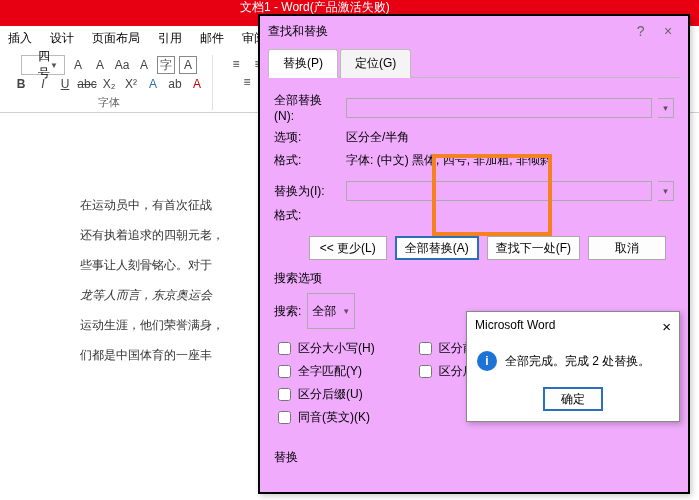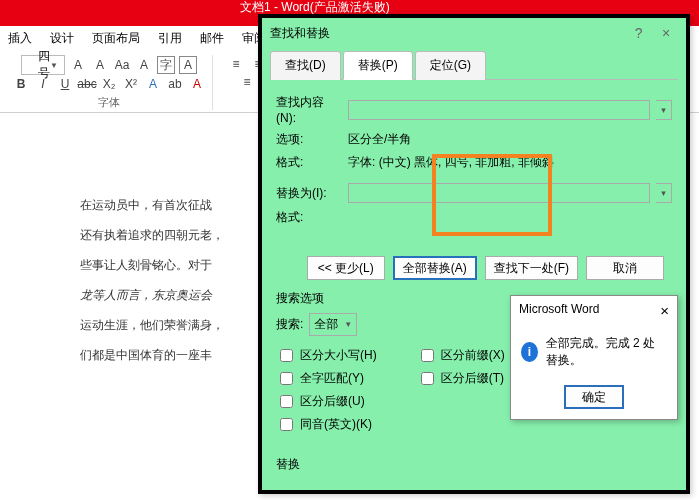--- a/index.html
+++ b/index.html
@@ -9,41 +9,41 @@
   .ribbon-tabs span { cursor: default; }
   .ribbon { display: flex; border-bottom: 1px solid #d0d0d0; padding: 4px 6px 2px 6px; gap: 8px; }
   .rg { display: flex; flex-direction: column; align-items: center; border-right: 1px solid #e0e0e0; padding: 0 6px; }
   .rg-row { display: flex; gap: 4px; align-items: center; }
   .rg-label { font-size: 11px; color: #666; margin-top: 2px; }
   .fsz { width: 44px; height: 20px; border: 1px solid #bbb; display: flex; align-items: center; padding: 0 16px; font-size: 11px; justify-content: space-between; }
   .ico { width: 18px; height: 18px; display: inline-flex; align-items: center; justify-content: center; font-size: 12px; color: #444; border: 1px solid transparent; }
   .ico.box { border: 1px solid #888; }
   .doc { position: absolute; left: 80px; top: 190px; width: 180px; font-size: 15px; line-height: 30px; color: #333; font-family: "SimSun", serif; }
   .doc span { display: block; }
-  .dlg { position: absolute; left: 258px; top: 14px; width: 432px; height: 480px; background: #86efac; border: 4px solid #000000; box-shadow: 2px 2px 6px rgba(0,0,0,0.2); }
+  .dlg { position: absolute; left: 258px; top: 14px; width: 432px; height: 480px; background: #f0abfc; border: 2px solid #000000; box-shadow: 2px 2px 6px rgba(0,0,0,0.2); }
   .dlg-title { display: flex; justify-content: space-between; align-items: center; height: 30px; padding: 0 8px; font-size: 13px; }
   .dlg-title .ctrls span { display: inline-block; width: 24px; text-align: center; color: #666; font-size: 14px; }
   .tabs { display: flex; border-bottom: 1px solid #bbb; margin: 2px 8px 0 8px; }
   .tabs span { padding: 5px 14px; border: 1px solid #bbb; border-bottom: none; margin-right: 2px; background: #f4f4f4; position: relative; top: 1px; border-radius: 3px 3px 0 0; }
   .tabs span.active { background: #fff; border-bottom: 1px solid #fff; }
   .form { padding: 8px 14px; font-size: 12px; }
   .frow { display: flex; align-items: center; margin: 6px 0; gap: 6px; }
   .frow label { width: 66px; text-align: left; }
   .tin { flex: 1; height: 20px; border: 1px solid #aaa; }
   .dropb { width: 16px; height: 20px; border: 1px solid #aaa; border-left: none; display: flex; align-items: center; justify-content: center; font-size: 9px; color: #555; }
-  .btnrow { display: flex; gap: 8px; margin: 30px 8px 10px 0; justify-content: flex-end; flex-wrap: wrap; }
+  .btnrow { display: flex; gap: 8px; margin: 12px 8px 10px 0; justify-content: flex-end; flex-wrap: wrap; }
   .btn { min-width: 78px; height: 24px; border: 1px solid #aaa; background: #fdfdfd; display: inline-flex; align-items: center; justify-content: center; padding: 0 8px; font-size: 12px; }
   .btn.primary { border: 2px solid #2a6fbb; }
   .section-title { margin: 6px 0 4px 0; }
-  .sel { height: 23px; border: 1px solid #aaa; padding: 0 4px; display: inline-flex; align-items: center; gap: 6px; }
+  .sel { height: 36px; border: 1px solid #aaa; padding: 0 4px; display: inline-flex; align-items: center; gap: 6px; }
   .chk { display: flex; align-items: center; gap: 4px; margin: 4px 0; }
   .chk input { width: 13px; height: 13px; }
   .opts { display: flex; gap: 40px; }
   .highlight { position: absolute; left: 432px; top: 154px; width: 120px; height: 82px; border: 4px solid #f58220; pointer-events: none; }
-  .msgbox { position: absolute; right: 8px; bottom: 70px; width: 168px; background: #fff; border: 1px solid #888; box-shadow: 2px 2px 6px rgba(0,0,0,.25); }
+  .msgbox { position: absolute; right: 8px; bottom: 70px; width: 214px; background: #fff; border: 1px solid #888; box-shadow: 2px 2px 6px rgba(0,0,0,.25); }
   .msgbox .hd { display: flex; justify-content: space-between; padding: 6px 8px; font-size: 12px; }
   .msgbox .bd { display: flex; gap: 8px; padding: 10px 10px; align-items: center; font-size: 12px; }
   .msgbox .ft { text-align: center; padding: 6px 0 10px 0; }
   .iicon { width: 20px; height: 20px; border-radius: 50%; background: #1e73d6; color: #fff; display: inline-flex; align-items: center; justify-content: center; font-weight: bold; font-style: normal; }
   .close-x { font-size: 15px; cursor: default; }
   .tri { font-size: 8px; color: #555; }
 </style>
 </head>
 <body>
 
@@ -111,27 +111,26 @@
 
 <div class="dlg">
   <div class="dlg-title">
     <span>查找和替换</span>
     <span class="ctrls">
       <span>?</span>
       <span class="close-x">×</span>
     </span>
   </div>
   <div class="tabs">
-    <span>查找(D)</span>
     <span class="active">替换(P)</span>
     <span>定位(G)</span>
   </div>
   <div class="form">
     <div class="frow">
-      <label>查找内容(N):</label>
+      <label>全部替换(N):</label>
       <div class="tin"></div>
       <div class="dropb">▾</div>
     </div>
     <div class="frow">
         <label>选项:</label>
         <span>区分全/半角</span>
       </div>
     <div class="frow">
         <label>格式:</label>
         <span>字体: (中文) 黑体, 四号, 非加粗, 非倾斜</span>

